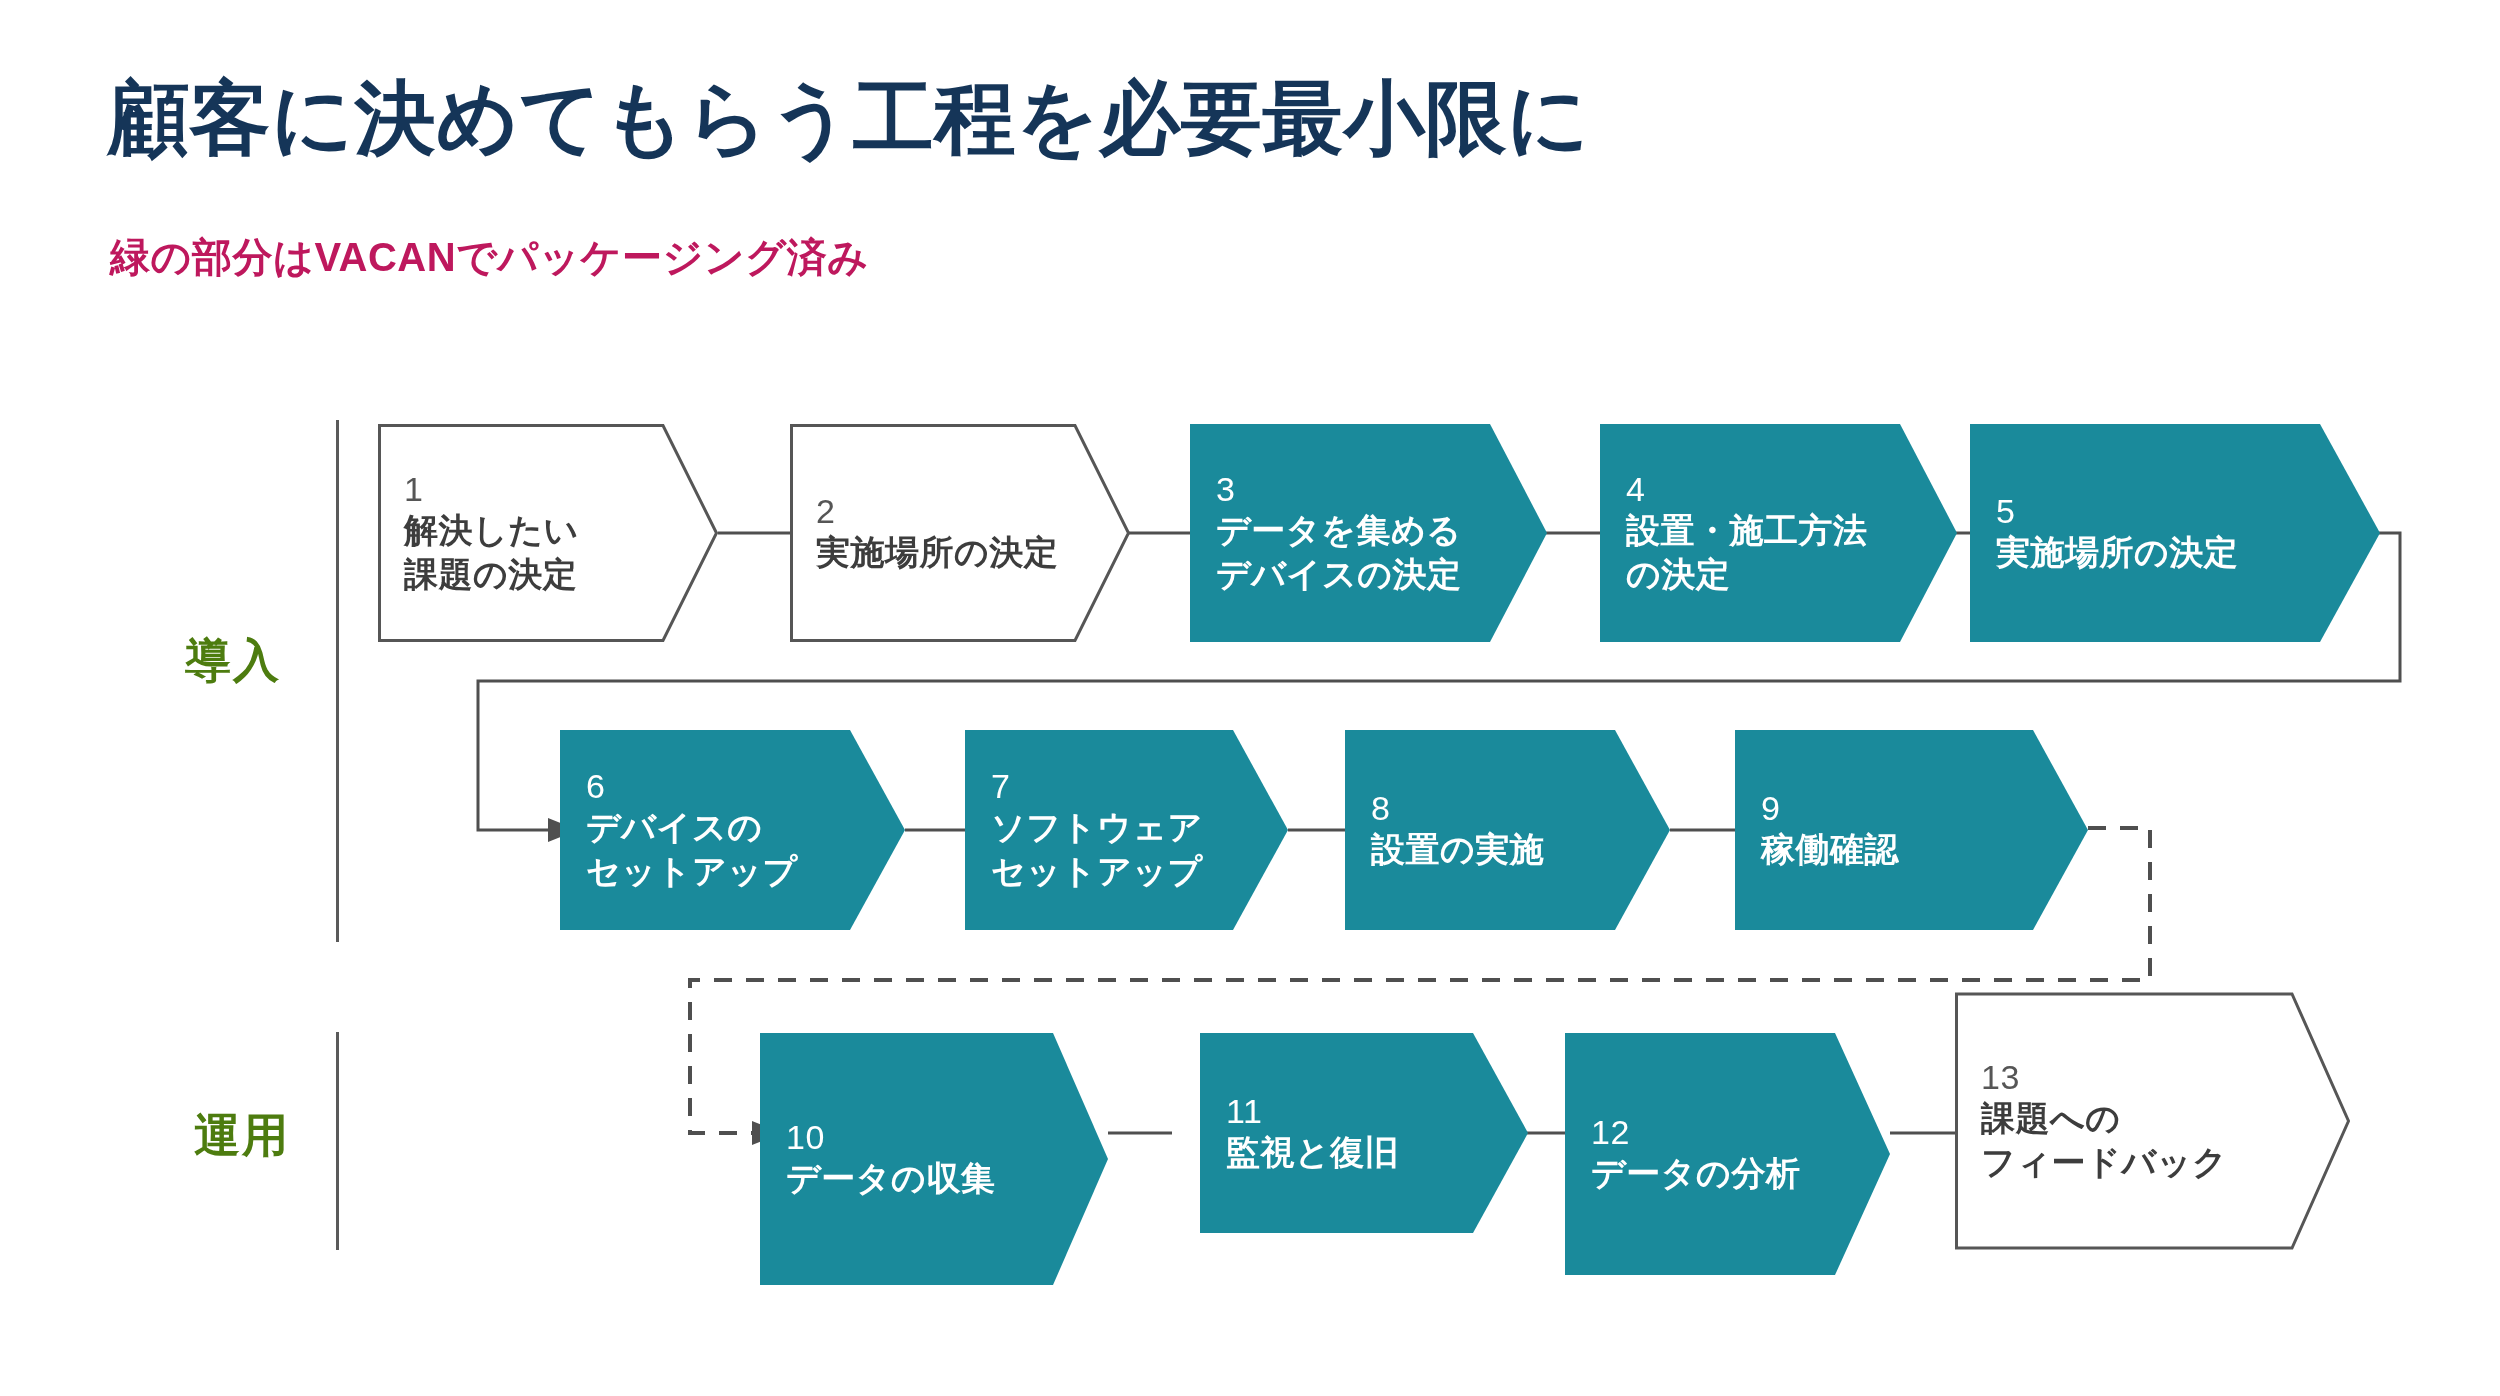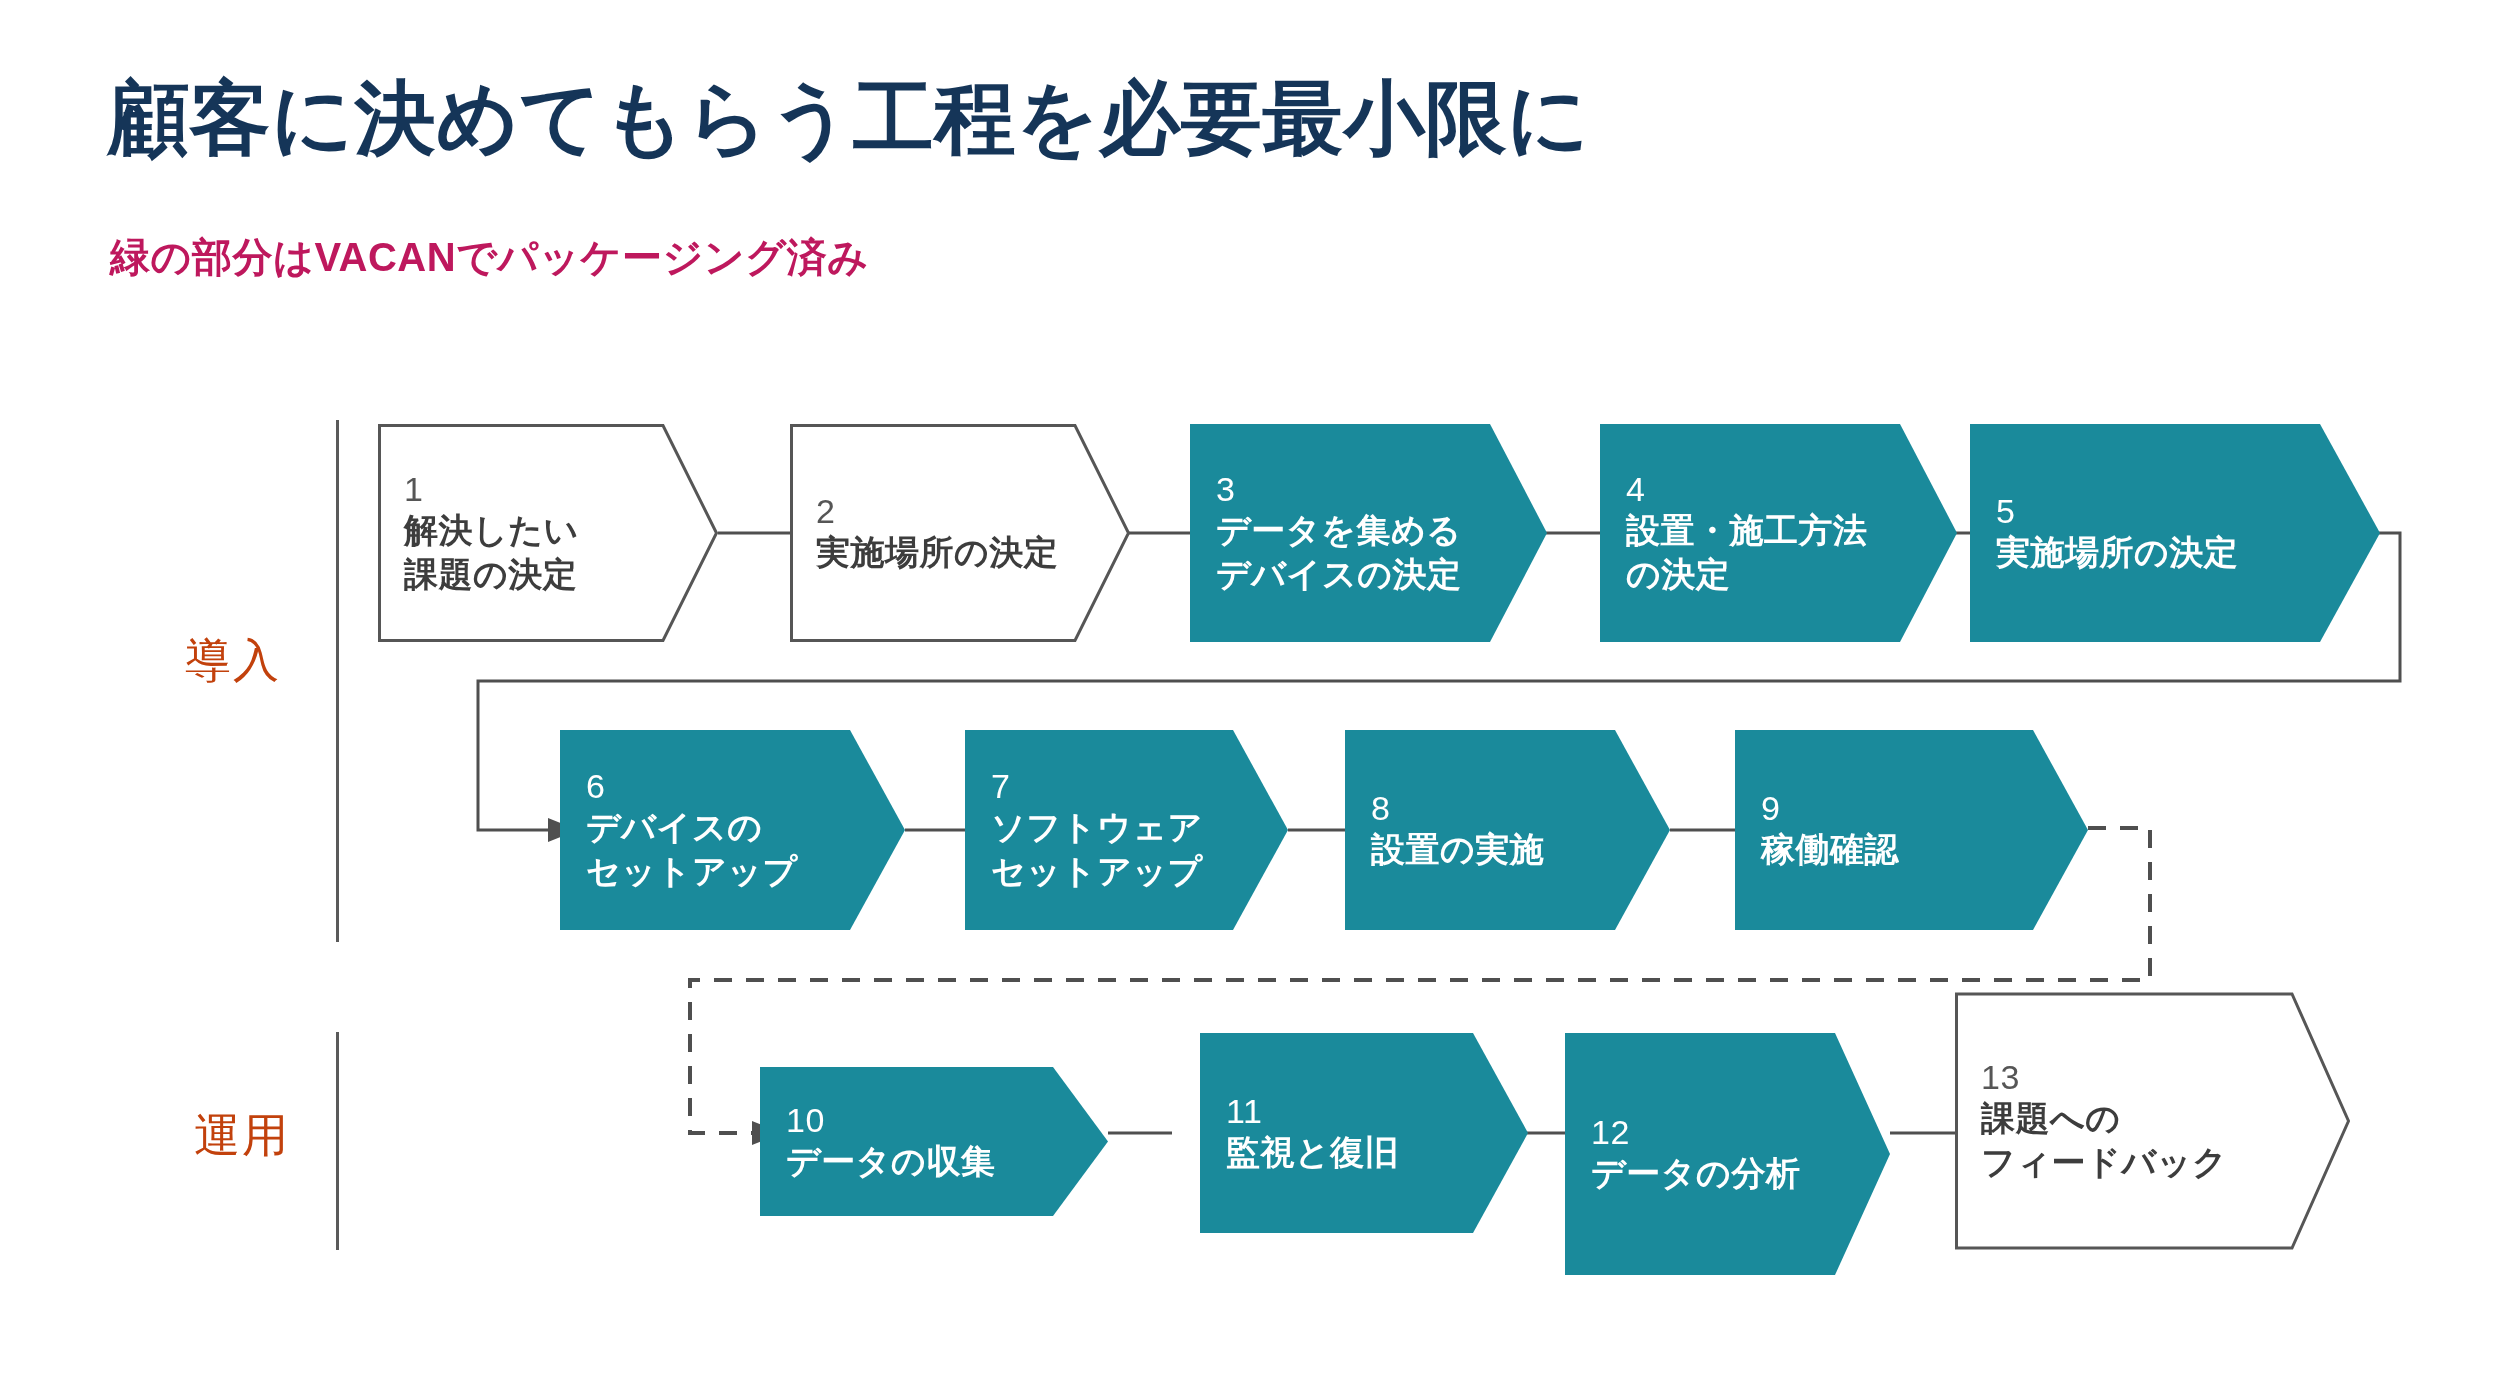--- a/index.html
+++ b/index.html
@@ -39,22 +39,22 @@
     font-weight: 700;
     color: #be185d;
     letter-spacing: 0.5px;
     white-space: nowrap;
   }
 
   
   .phase-label {
     position: absolute;
     font-size: 46px;
-    font-weight: 400;
-    color: #c2410c;
+    font-weight: 700;
+    color: #4d7c0f;
     letter-spacing: 2px;
     white-space: nowrap;
   }
   .phase-divider {
     position: absolute;
     width: 3px;
     background: #5a5a5a;
   }
 
   
@@ -276,21 +276,21 @@
       <svg viewBox="0 0 353 200" preserveAspectRatio="none">
         <polygon points="0,0 298,0 353,100 298,200 0,200" fill="#1a8a9b"></polygon>
       </svg>
     </div>
     <div class="content">
       <div class="num">9</div>
       <div class="lbl">稼働確認</div>
     </div>
   </div>
 
-  <div class="step filled" style="left:760px; top:1067px; width:348px; height:149px;padding-left:12px;">
+  <div class="step filled" style="left:760px; top:1033px; width:348px; height:252px;padding-left:12px;">
     <div class="shape">
       <svg viewBox="0 0 348 200" preserveAspectRatio="none">
         <polygon points="0,0 293,0 348,100 293,200 0,200" fill="#1a8a9b"></polygon>
       </svg>
     </div>
     <div class="content">
       <div class="num">10</div>
       <div class="lbl">データの収集</div>
     </div>
   </div>

